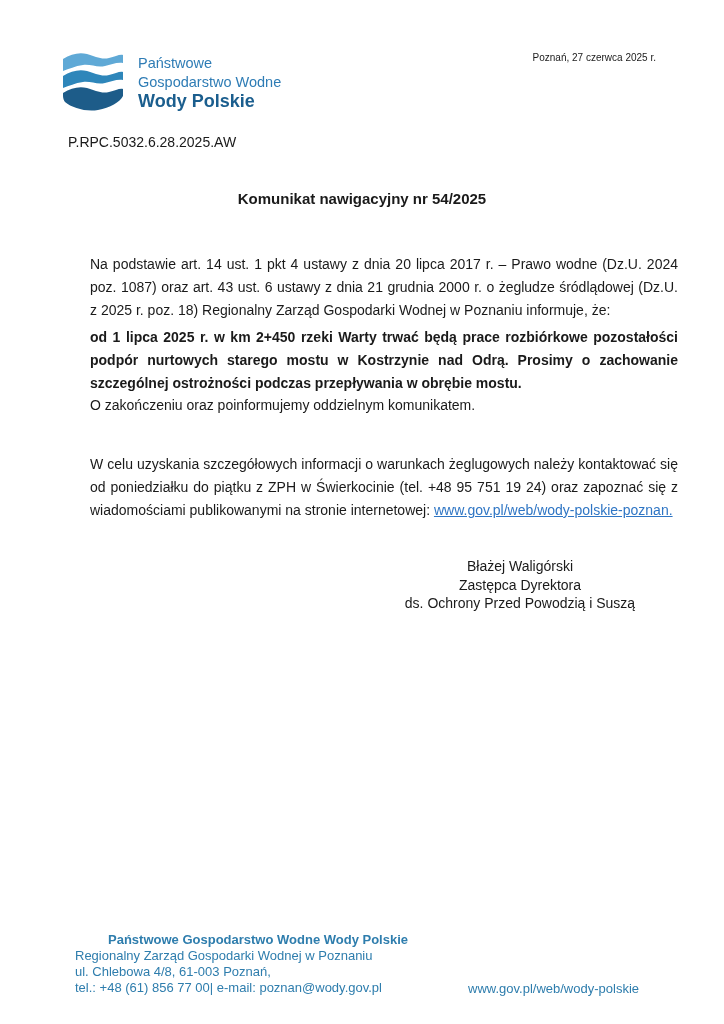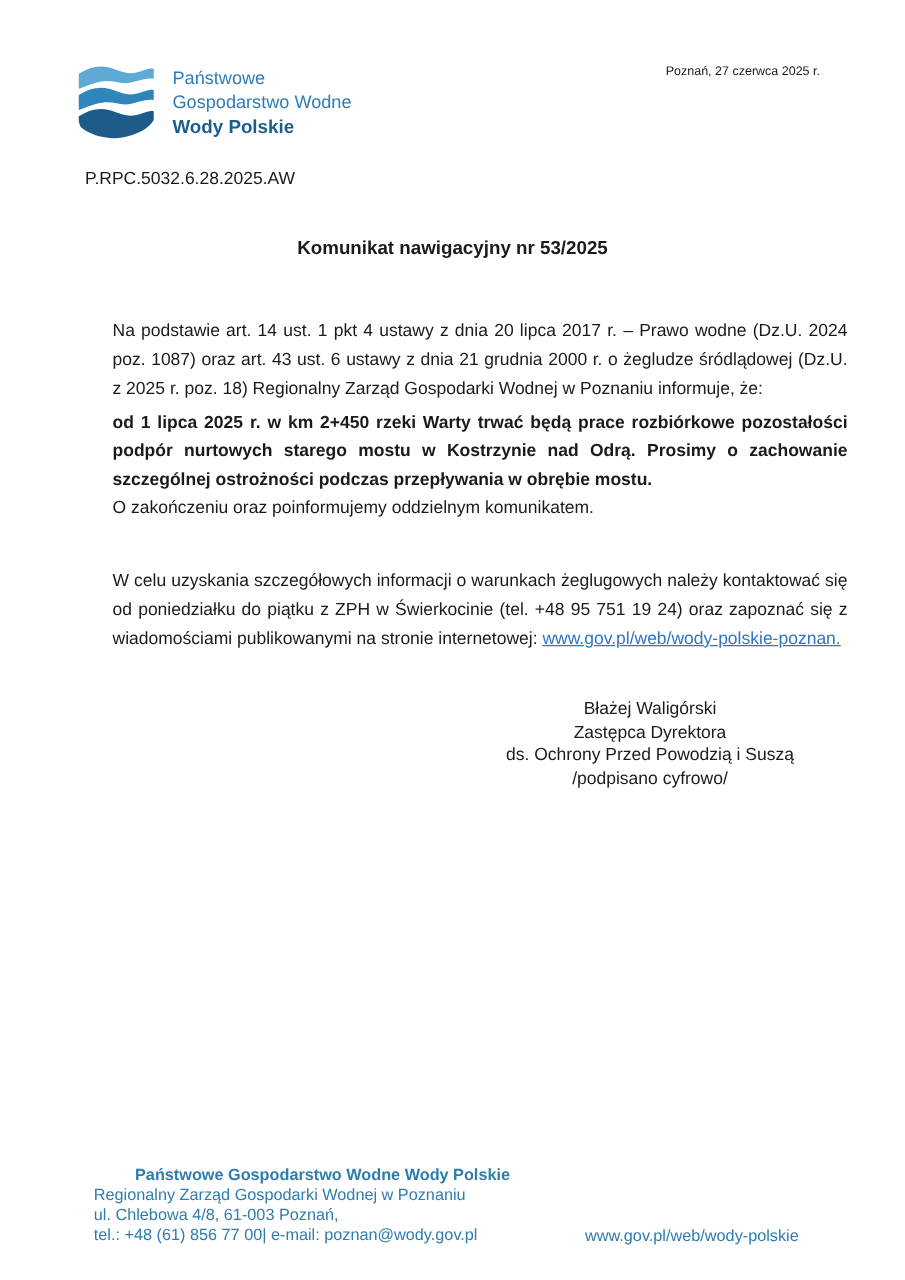--- a/index.html
+++ b/index.html
@@ -12,21 +12,21 @@
   .page{
     position:relative; width:724px; height:1024px; background:#ffffff;
     margin:0 auto; overflow:hidden;
     font-family:"Liberation Sans","DejaVu Sans",sans-serif;
     color:var(--body-text);
   }
   
   .logo{position:absolute; left:62px; top:50px; display:flex; align-items:flex-start;}
   .logo-icon{width:62px; height:66px; display:block;}
   .logo-text{margin-left:14px; padding-top:4px; font-size:14.5px; line-height:19px; color:var(--logo-text);}
-  .logo-text .l3{font-weight:bold; color:var(--logo-text-bold); font-size:15px;}
+  .logo-text .l3{font-weight:bold; color:var(--logo-text-bold); font-size:18px;}
   .date{position:absolute; top:52px; right:68px; font-size:10px;}
   .ref{position:absolute; left:68px; top:134px; font-size:14px;}
   
   .title{position:absolute; left:68px; top:190px; width:588px; text-align:center;
          font-size:15px; font-weight:bold;}
   
   .para{position:absolute; left:68px; width:588px; font-size:14px; line-height:23px;margin-left:22px;}
   .justify{text-align:justify;}
   .p1{top:253px;}
   .p2{top:326px; font-weight:bold;}
@@ -58,35 +58,34 @@
       <div class="l1">Państwowe</div>
       <div class="l2">Gospodarstwo Wodne</div>
       <div class="l3">Wody Polskie</div>
     </div>
   </div>
 
   <div class="date">Poznań, 27 czerwca 2025 r.</div>
 
   <div class="ref">P.RPC.5032.6.28.2025.AW</div>
 
-  <h1 class="title">Komunikat nawigacyjny nr 53/2025</h1>
+  <h1 class="title">Komunikat nawigacyjny nr 54/2025</h1>
 
   <p class="para justify p1">Na podstawie art. 14 ust. 1 pkt 4 ustawy z dnia 20 lipca 2017 r. – Prawo wodne (Dz.U. 2024 poz. 1087) oraz art. 43 ust. 6 ustawy z dnia 21 grudnia 2000 r. o żegludze śródlądowej (Dz.U. z 2025 r. poz. 18) Regionalny Zarząd Gospodarki Wodnej w Poznaniu informuje, że:</p>
 
   <p class="para justify p2">od 1 lipca 2025 r. w km 2+450 rzeki Warty trwać będą prace rozbiórkowe pozostałości podpór nurtowych starego mostu w Kostrzynie nad Odrą. Prosimy o zachowanie szczególnej ostrożności podczas przepływania w obrębie mostu.</p>
 
   <p class="para p3">O zakończeniu oraz poinformujemy oddzielnym komunikatem.</p>
 
   <p class="para justify p4"><span>W celu uzyskania szczegółowych informacji o warunkach żeglugowych należy kontaktować się od poniedziałku do piątku z ZPH w Świerkocinie (tel. +48 95 751 19 24) oraz zapoznać się z wiadomościami publikowanymi na stronie internetowej: </span><a class="link">www.gov.pl/web/wody-polskie-poznan.</a></p>
 
   <div class="signature">
     <div>Błażej Waligórski</div>
     <div>Zastępca Dyrektora</div>
     <div>ds. Ochrony Przed Powodzią i Suszą</div>
-    <div>/podpisano cyfrowo/</div>
   </div>
 
   <div class="footer">
     <div class="footer-left">
       <div class="org">Państwowe Gospodarstwo Wodne Wody Polskie</div>
       <div>Regionalny Zarząd Gospodarki Wodnej w Poznaniu</div>
       <div>ul. Chlebowa 4/8, 61-003 Poznań,</div>
       <div>tel.: +48 (61) 856 77 00| e-mail: poznan@wody.gov.pl</div>
     </div>
     <a class="footer-site">www.gov.pl/web/wody-polskie</a>

